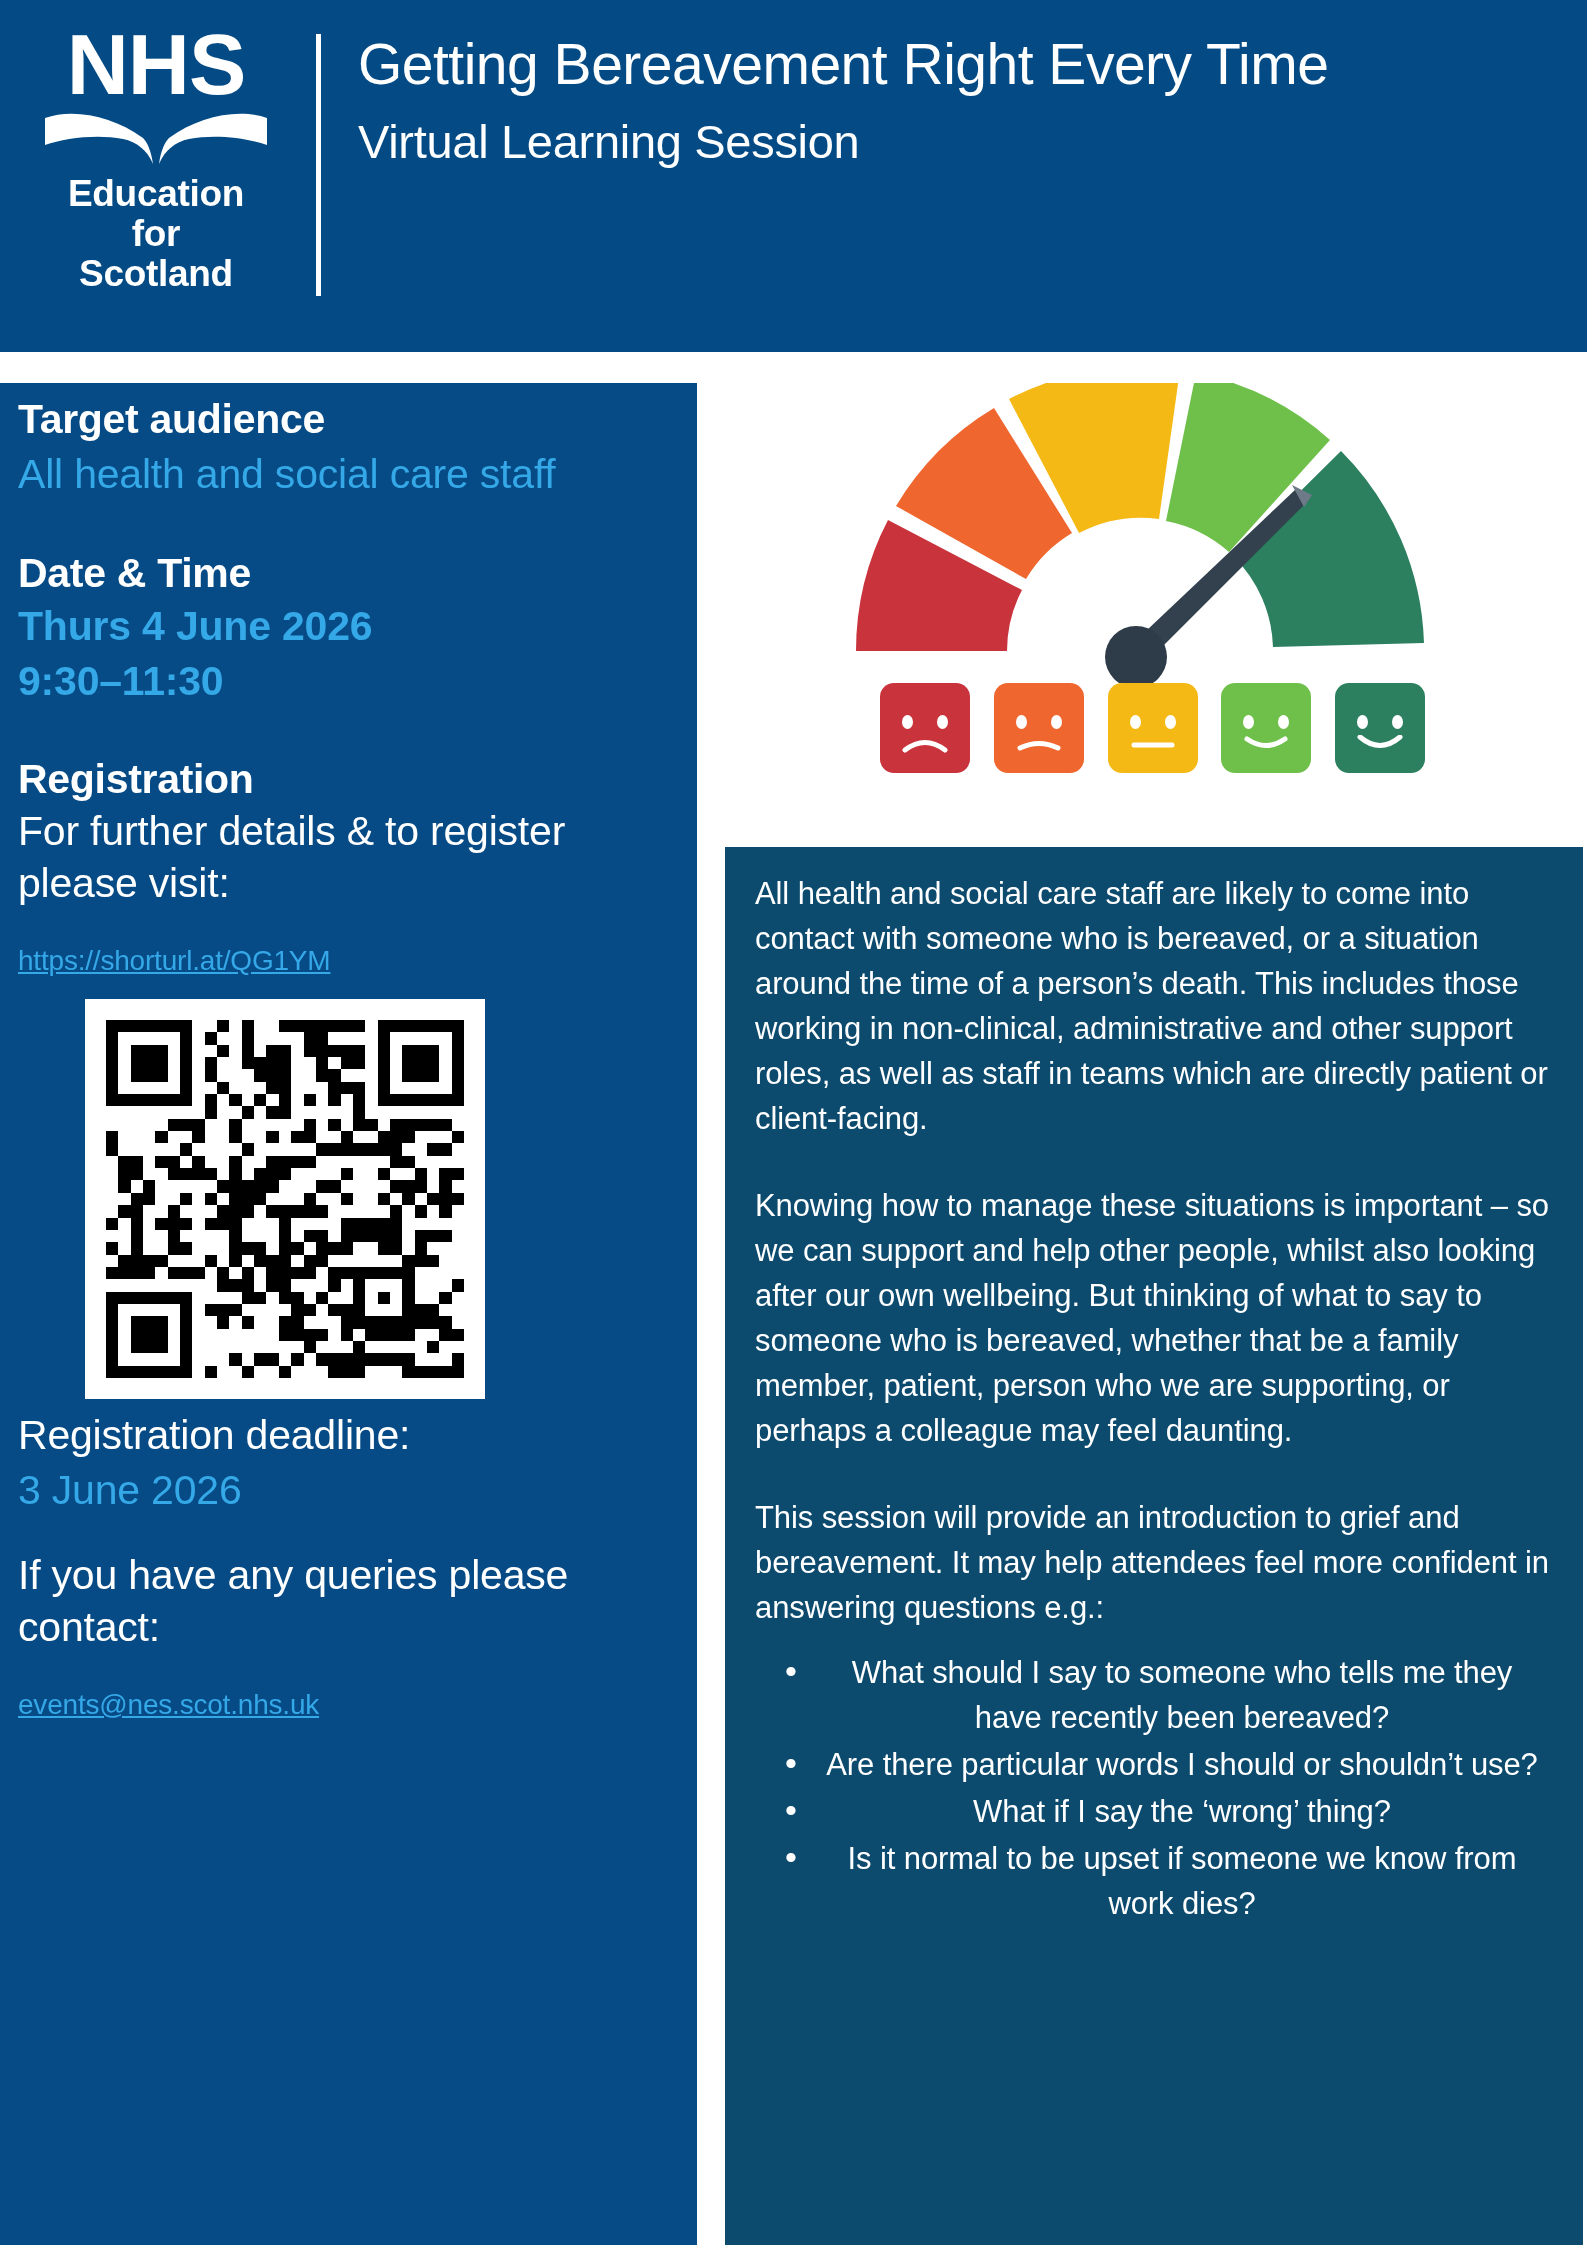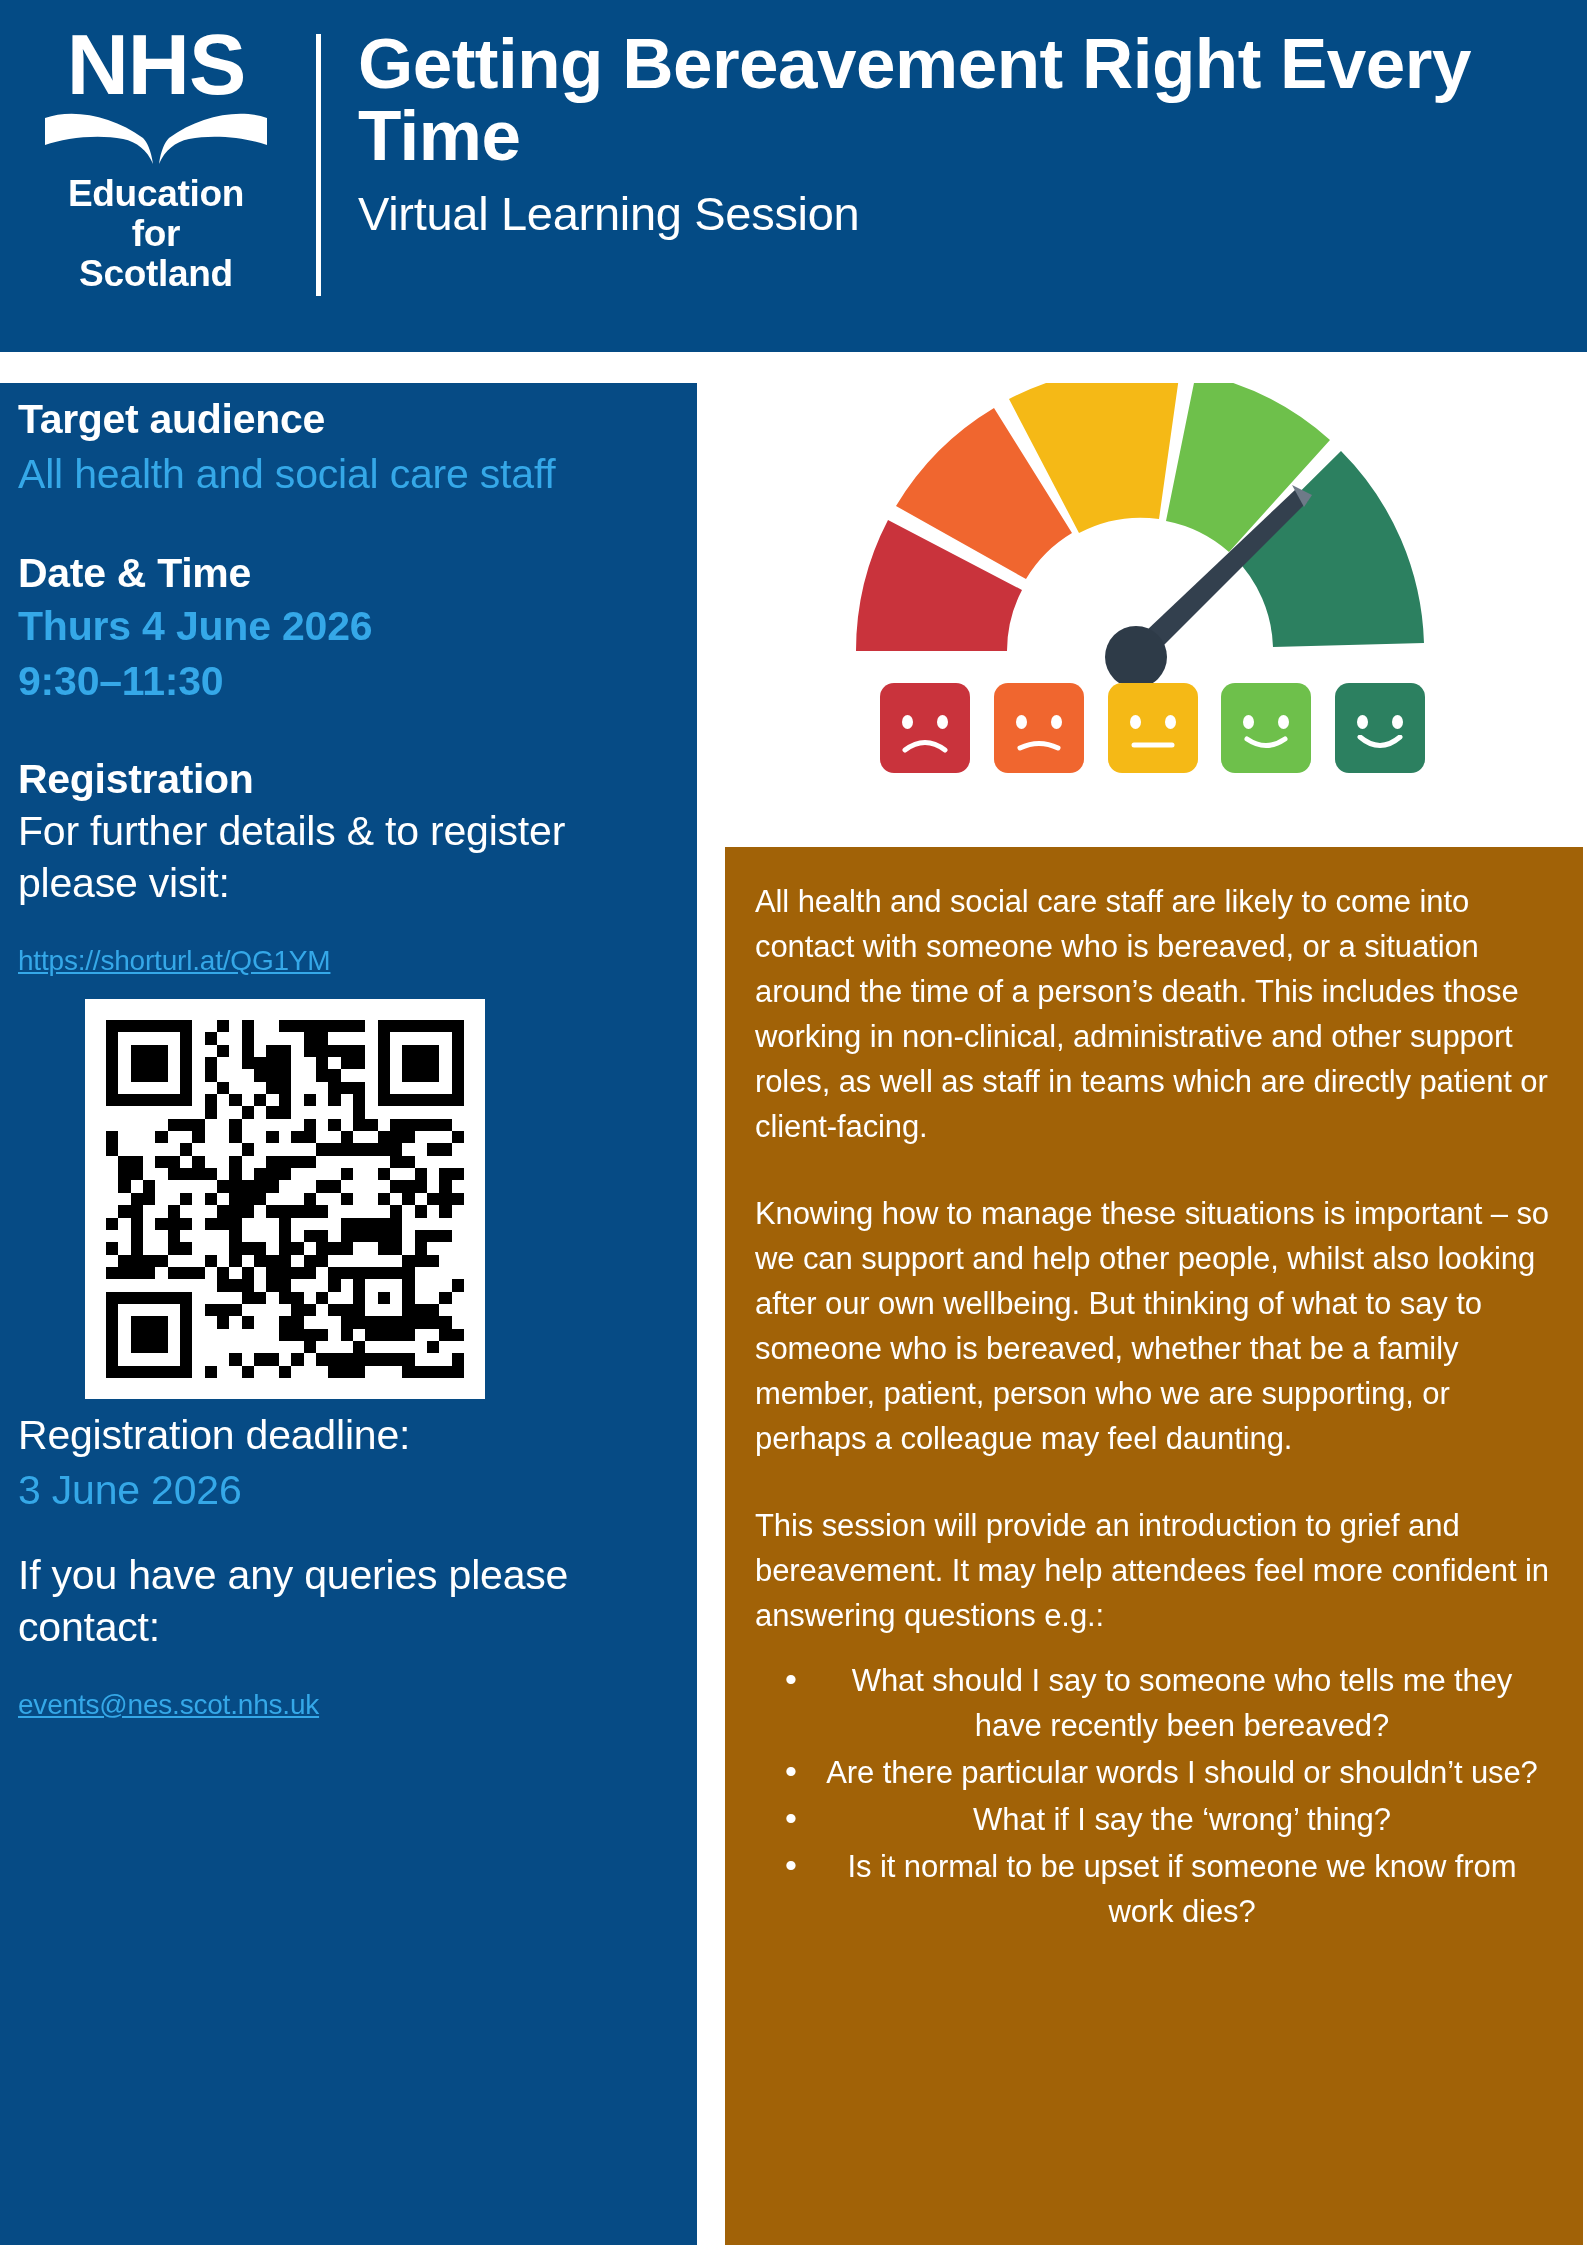--- a/index.html
+++ b/index.html
@@ -55,22 +55,22 @@
     width: 5px; height: 262px;
     background: #ffffff;
   }
   .header-text {
     position: absolute;
     left: 358px; top: 28px;
     width: 1180px;
   }
   .header-title {
     color: #ffffff;
-    font-size: 71px;
-    font-weight: 700;
+    font-size: 57px;
+    font-weight: 400;
     line-height: 72px;
     letter-spacing: -0.5px;
   }
   .header-subtitle {
     color: #ffffff;
     font-size: 47px;
     font-weight: 400;
     line-height: 56px;
     margin-top: 14px;
     letter-spacing: -0.3px;
@@ -152,22 +152,22 @@
                background: #ffffff; border-radius: 50%; }
   .face .eye.l { left: 22px; }
   .face .eye.r { right: 22px; }
   .face .mouth { position: absolute; left: 22px; bottom: 20px; width: 46px; height: 18px; }
 
   
   .content {
     position: absolute;
     left: 725px; top: 847px;
     width: 858px; height: 1398px;
-    background: #a16207;
-    padding: 32px 34px 16px 30px;
+    background: #0c4a6e;
+    padding: 24px 34px 16px 30px;
     color: #ffffff;
   }
   .para {
     font-size: 31px;
     line-height: 45px;
     color: #ffffff;
     letter-spacing: -0.1px;
     margin-bottom: 42px;
   }
   .para.tight { margin-bottom: 20px; }

